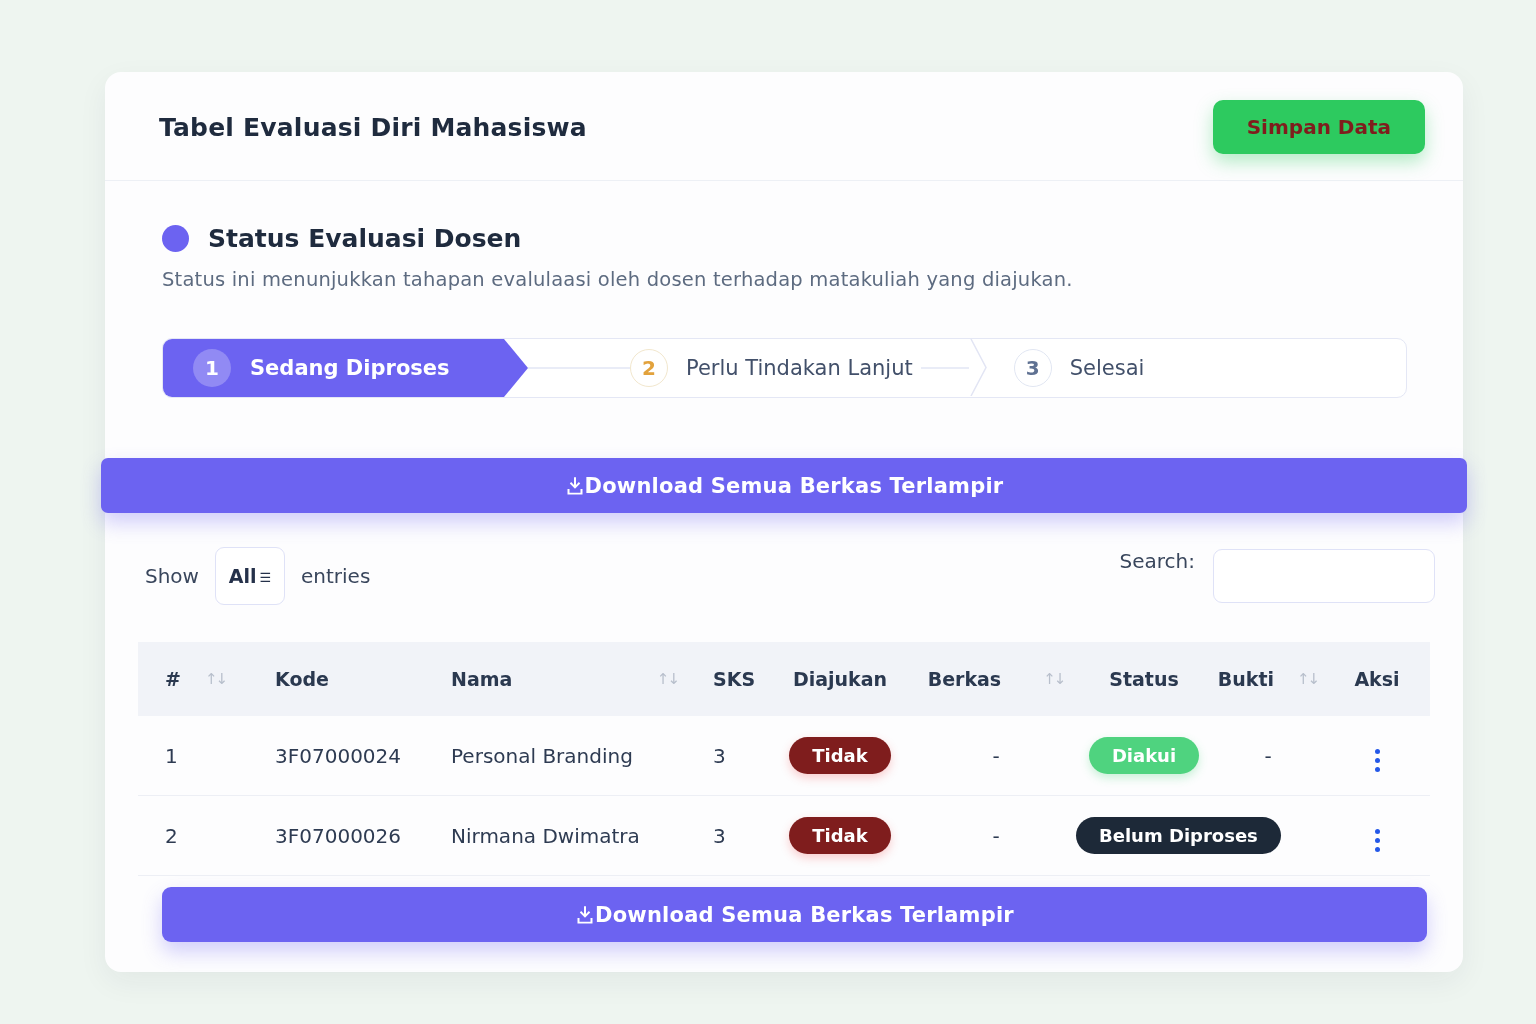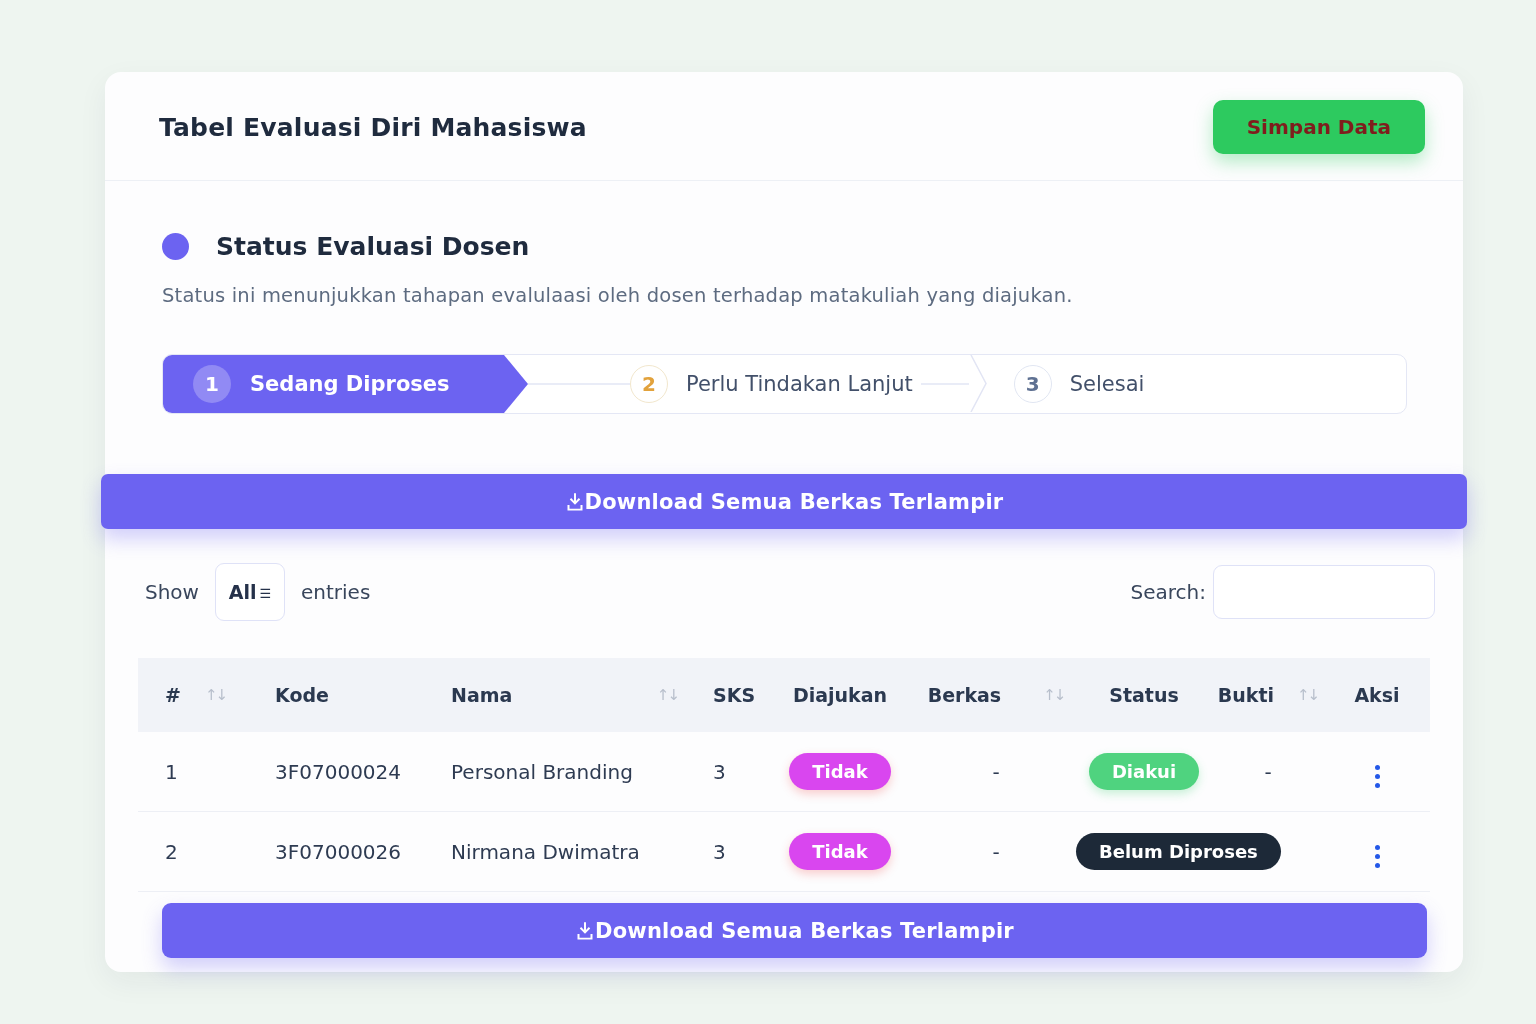--- a/index.html
+++ b/index.html
@@ -30,21 +30,21 @@
     border:none;cursor:pointer;
     background:#2dca5f;color:#7f1d1d;
     font-family:inherit;font-size:20px;font-weight:700;
     padding:0 34px;height:54px;border-radius:10px;
     box-shadow:0 8px 18px rgba(45,202,95,.35);
   }
   
   .card-section{padding:43px 56px 0 57px;}
   .section-heading-row{display:flex;align-items:center;gap:19px;}
   .dot{width:27px;height:27px;border-radius:50%;background:#6c63f1;flex:none;}
-  .section-heading-row h2{margin:8px;font-size:25px;font-weight:700;color:#1f2b3e;}
+  .section-heading-row h2{margin:0;font-size:25px;font-weight:700;color:#1f2b3e;}
   .desc{margin:15px 0 0 0;font-size:19.5px;color:#5d6b80;letter-spacing:.2px;}
   
   .steps{
     margin-top:47px;height:60px;display:flex;align-items:stretch;
     border:1.5px solid #e4e7f5;border-radius:10px;background:#fff;
     overflow:hidden;box-sizing:border-box;
   }
   .step{display:flex;align-items:center;}
   .step-active{
     flex:none;width:365px;background:#6c63f1;color:#fff;
@@ -83,21 +83,21 @@
     margin-top:34px;padding:0 28px 0 40px;
     display:flex;align-items:center;justify-content:space-between;
   }
   .length-control{display:flex;align-items:center;gap:16px;font-size:20px;color:#39465c;}
   .length-select{
     width:70px;height:58px;border:1.5px solid #dfe2f7;border-radius:9px;background:#fff;
     display:flex;align-items:center;justify-content:center;gap:3px;
     font-size:19px;font-weight:600;color:#25314a;cursor:pointer;box-sizing:border-box;
   }
   .sel-icon{font-size:13px;color:#25314a;margin-top:2px;}
-  .search-control{display:flex;align-items:center;gap:7px;font-size:20px;color:#39465c;}
+  .search-control{display:flex;gap:18px;font-size:20px;color:#39465c;}
   .search-control input{
     width:222px;height:54px;border:1.5px solid #dfe2f7;border-radius:9px;background:#fff;
     box-sizing:border-box;font-family:inherit;font-size:19px;color:#2f3d55;padding:0 14px;outline:none;
   }
   
   .table-wrap{margin:37px 33px 0 33px;}
   table{border-collapse:collapse;table-layout:fixed;width:1292px;}
   thead tr{background:#f1f3f8;}
   th{
     font-size:19px;font-weight:700;color:#2b3950;
@@ -108,21 +108,21 @@
   .ctr{text-align:center;}
   .th-flex{display:flex;align-items:center;gap:24px;}
   .th-between{display:flex;align-items:center;justify-content:space-between;padding-right:8px;}
   .th-center{display:flex;align-items:center;justify-content:center;gap:42px;}
   .th-inline{display:inline-flex;align-items:center;gap:23px;justify-content:space-between;}
   .sort{font-size:15px;color:#b8bfcc;letter-spacing:-2px;font-weight:400;}
   .pill{
     display:inline-block;padding:8px 23px;border-radius:999px;
     color:#fff;font-size:18px;font-weight:700;white-space:nowrap;
   }
-  .pill-danger{background:#d946ef;box-shadow:0 4px 10px rgba(238,65,64,.25);}
+  .pill-danger{background:#7f1d1d;box-shadow:0 4px 10px rgba(238,65,64,.25);}
   .pill-success{background:#4fd37f;box-shadow:0 4px 10px rgba(79,211,127,.3);}
   .pill-dark{background:#1d2938;}
   .dots{display:inline-flex;flex-direction:column;gap:4px;cursor:pointer;padding:4px 8px;}
   .dots i{width:5px;height:5px;border-radius:50%;background:#2458e8;display:block;}
 </style>
 </head>
 <body>
 
 <div class="card">
 

